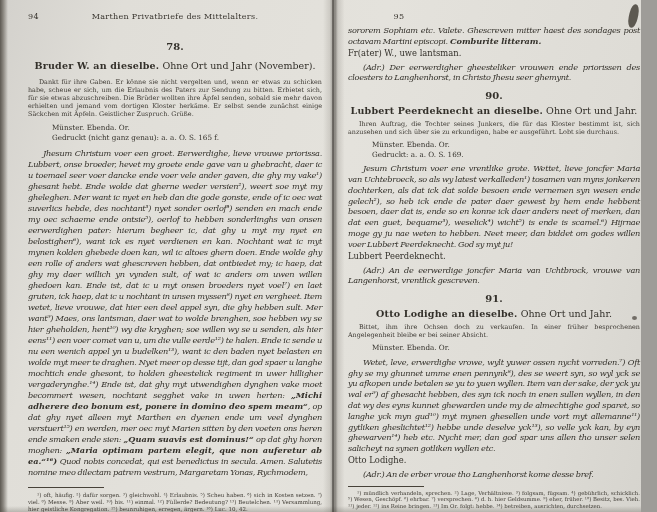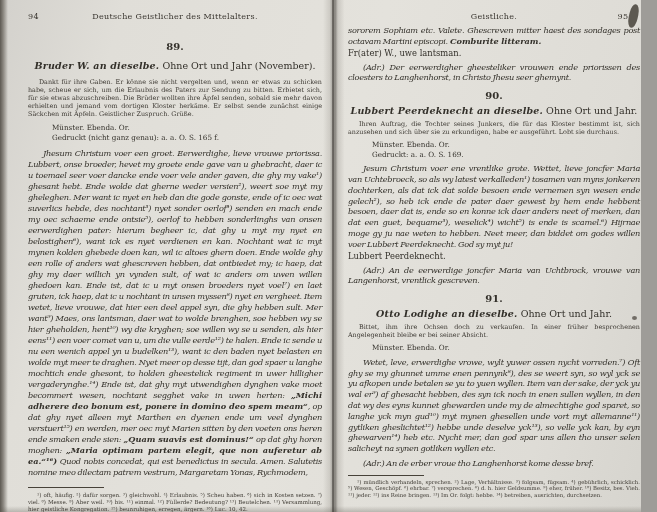--- a/index.html
+++ b/index.html
@@ -23,21 +23,21 @@
   .page-left  { left:28px;  width:294px; }
   .page-right { left:348px; width:292px; }
 
   .pagehead { display:flex; align-items:baseline; margin-top:12px; font-size:8px; letter-spacing:.3px; color:#38342e; }
   .pagehead .pn { width:34px; }
   .pagehead .pn-r { width:34px; text-align:center; }
   .pagehead .rh { flex:1; text-align:center; }
 
   .secnum  { text-align:center; font-weight:bold; font-size:10px; margin-top:20px; }
   .sechead { text-align:center; font-size:9.5px; margin-top:8px; }
-  .sechead b { font-weight:bold; letter-spacing:.2px;font-style:italic; }
+  .sechead b { font-weight:bold; letter-spacing:.2px; }
   .summary { font-size:6.4px; line-height:8.1px; text-align:justify; text-indent:11px; margin:7px 0 0 0; color:#3b3731; }
   .source  { font-size:7.2px; line-height:9.4px; margin:5px 0 0 24px; }
   .bodytext{ font-size:8.2px; line-height:11px; text-align:justify; text-indent:15px;
              margin:6px 0 0 0; letter-spacing:-0.3px; word-spacing:-0.3px;font-style:italic; }
   .bodytext b { letter-spacing:0; }
   .noindent { text-indent:0; }
   .latin-spaced { letter-spacing:1px; }
   .sig { font-size:8.4px; margin-top:1px; padding-right:60px; }
   .fnrule { width:76px; border:0; border-top:1px solid #474239; margin:9px 0 0 0; }
   .footnotes { font-size:5.5px; line-height:6.8px; text-align:justify; text-indent:9px; margin:4px 0 0 0; color:#3b3730; }
@@ -59,43 +59,42 @@
   <div class="edge-left"></div>
   <div class="edge-bottom"></div>
   <div class="gutter"></div>
   <div class="gutter-line"></div>
   <div class="blob-tr"></div>
   <div class="mark-right"></div>
 
   <div class="page page-left">
     <div class="pagehead">
       <span class="pn">94</span>
-      <span class="rh">Deutsche Geistlicher des Mittelalters.</span>
+      <span class="rh">Marthen Privatbriefe des Mittelalters.</span>
       <span class="pn-r"></span>
     </div>
 
-    <div class="secnum">89.</div>
+    <div class="secnum">78.</div>
     <div class="sechead">
       <b>Bruder W. an dieselbe.</b>
       <span>Ohne Ort und Jahr (November).</span>
     </div>
     <p class="summary">Dankt für ihre Gaben. Er könne sie nicht vergelten und, wenn er etwas zu schicken habe, scheue er sich, um die Erlaubnis des Paters zur Sendung zu bitten. Erbietet sich, für sie etwas abzuschreiben. Die Brüder wollten ihre Äpfel senden, sobald sie mehr davon erhielten und jemand vom dortigen Kloster herkäme. Er selbst sende zunächst einige Säckchen mit Äpfeln. Geistlicher Zuspruch. Grüße.</p>
     <div class="source">
       <div>Münster. Ebenda. Or.</div>
       <div>Gedruckt (nicht ganz genau): a. a. O. S. 165 f.</div>
     </div>
     <p class="bodytext"><span>Jhesum Christum voer een groet. Eerwerdighe, lieve vrouwe priorissa. Lubbert, onse broeder, hevet my groete ende gave van u ghebracht, daer ic u toemael seer voer dancke ende voer vele ander gaven, die ghy my vake¹) ghesant hebt. Ende wolde dat gherne weder versien²), weert soe myt my gheleghen. Mer want ic nyet en heb dan die gode gonste, ende of ic oec wat suverlics hebde, des nochtant³) nyet sonder oerlof⁴) senden en mach ende my oec schaeme ende ontsie⁵), oerlof to hebben sonderlinghs van onsen eerwerdighen pater: hierum begheer ic, dat ghy u myt my nyet en belostighen⁶), want ick es nyet verdienen en kan. Nochtant wat ic myt mynen kolden ghebede doen kan, wil ic altoes ghern doen. Ende wolde ghy een rolle of anders wat ghescreven hebben, dat ontbiedet my; ic haep, dat ghy my daer willich yn vynden sult, of wat ic anders om uwen willen ghedoen kan. Ende ist, dat ic u myt onsen broeders nyet voel⁷) en laet gruten, ick haep, dat ic u nochtant in unsen myssen⁸) nyet en vergheet. Item wetet, lieve vrouwe, dat hier een deel appel syn, die ghy hebben sult. Mer want⁹) Maes, ons lantsman, daer wat to wolde brenghen, soe hebben wy se hier gheholden, hent¹⁰) wy die kryghen; soe willen wy se u senden, als hier eens¹¹) een voer comet van u, um die vulle eerde¹²) te halen. Ende ic sende u nu een wenich appel yn u budelken¹³), want ic den baden nyet belasten en wolde myt meer te draghen. Nyet meer op desse tijt, dan god spaer u langhe mochtich ende ghesont, to holden gheestelick regiment in uwer hilligher vergaderynghe.¹⁴) Ende ist, dat ghy myt utwendighen dynghen vake moet becommert wesen, nochtant segghet vake in uwen herten: </span><b>„Michi adherere deo bonum est, ponere in domino deo spem meam“</b><span>, op dat ghy nyet alleen myt Marthen en dyenen ende um veel dynghen verstuert¹⁵) en werden, mer oec myt Marien sitten by den voeten ons heren ende smaken ende sien: </span><b>„Quam suavis est dominus!“</b><span> op dat ghy horen moghen: </span><b>„Maria optimam partem elegit, que non auferetur ab ea.“¹⁶)</b><span> Quod nobis concedat, qui est benedictus in secula. Amen. Salutetis nomine meo dilectam patrem vestrum, Margaretam Yonas, Rychmodem,</span></p>
     <hr class="fnrule">
     <p class="footnotes">¹) oft, häufig. ²) dafür sorgen. ³) gleichwohl. ⁴) Erlaubnis. ⁵) Scheu haben. ⁶) sich in Kosten setzen. ⁷) viel. ⁸) Messe. ⁹) Aber weil. ¹⁰) bis. ¹¹) einmal. ¹²) Füllerde? Bedeutung? ¹³) Beutelchen. ¹⁴) Versammlung, hier geistliche Kongregation. ¹⁵) beunruhigen, erregen, ärgern. ¹⁶) Luc. 10, 42.</p>
   </div>
 
   <div class="page page-right">
     <div class="pagehead">
       <span class="pn"></span>
-      <span class="rh">Geistliche.</span>
       <span class="pn-r">95</span>
     </div>
 
     <p class="bodytext noindent p-cont"><span>sororem Sophiam etc. Valete. Ghescreven mitter haest des sondages post octavam Martini episcopi. </span><b class="latin-spaced">Comburite litteram.</b></p>
     <div class="sig">Fr(ater) W., uwe lantsman.</div>
     <p class="bodytext adr">(Adr.) Der eerwerdigher gheesteliker vrouwen ende priorissen des cloesters to Langhenhorst, in Christo Jhesu seer ghemynt.</p>
 
     <div class="secnum">90.</div>
     <div class="sechead">
       <b>Lubbert Peerdeknecht an dieselbe.</b>
@@ -113,18 +112,19 @@
     <div class="secnum">91.</div>
     <div class="sechead">
       <b>Otto Lodighe an dieselbe.</b>
       <span>Ohne Ort und Jahr.</span>
     </div>
     <p class="summary">Bittet, ihm ihre Ochsen doch zu verkaufen. In einer früher besprochenen Angelegenheit bleibe er bei seiner Absicht.</p>
     <div class="source">
       <div>Münster. Ebenda. Or.</div>
     </div>
     <p class="bodytext">Wetet, leve, erwerdighe vrowe, wylt yuwer ossen nycht vorreden.⁷) Oft ghy se my ghunnet umme enen pennynk⁸), des se weert syn, so wyl yck se yu afkopen unde betalen se yu to yuen wyllen. Item van der sake, der yck yu wal er⁹) af ghesacht hebben, des syn ick noch in enen sullen wyllen, in den dat wy des eyns kunnet ghewarden unde my de almechtighe god sparet, so langhe yck myn gud¹⁰) myt mynen ghesellen unde vort myt allemanne¹¹) gytliken gheslichtet¹²) hebbe unde deselve yck¹³), so velle yck kan, by eyn ghewarven¹⁴) heb etc. Nycht mer, dan god spar uns allen tho unser selen salicheyt na synen gotliken wyllen etc.</p>
+    <div class="sig">Otto Lodighe.</div>
     <p class="bodytext adr">(Adr.) An de erber vroue tho Langhenhorst kome desse bref.</p>
 
     <hr class="fnrule">
     <p class="footnotes">¹) mündlich verhandeln, sprechen. ²) Lage, Verhältnisse. ³) folgsam, fügsam. ⁴) gebührlich, schicklich. ⁵) Wesen, Geschöpf. ⁶) ehrbar. ⁷) versprechen. ⁸) d. h. hier Geldsumme. ⁹) eher, früher. ¹⁰) Besitz, bes. Vieh. ¹¹) jeder. ¹²) ins Reine bringen. ¹³) Im Or. folgt: hebbe. ¹⁴) betreiben, ausrichten, durchsetzen.</p>
   </div>
 </div>
 
 </body></html>

